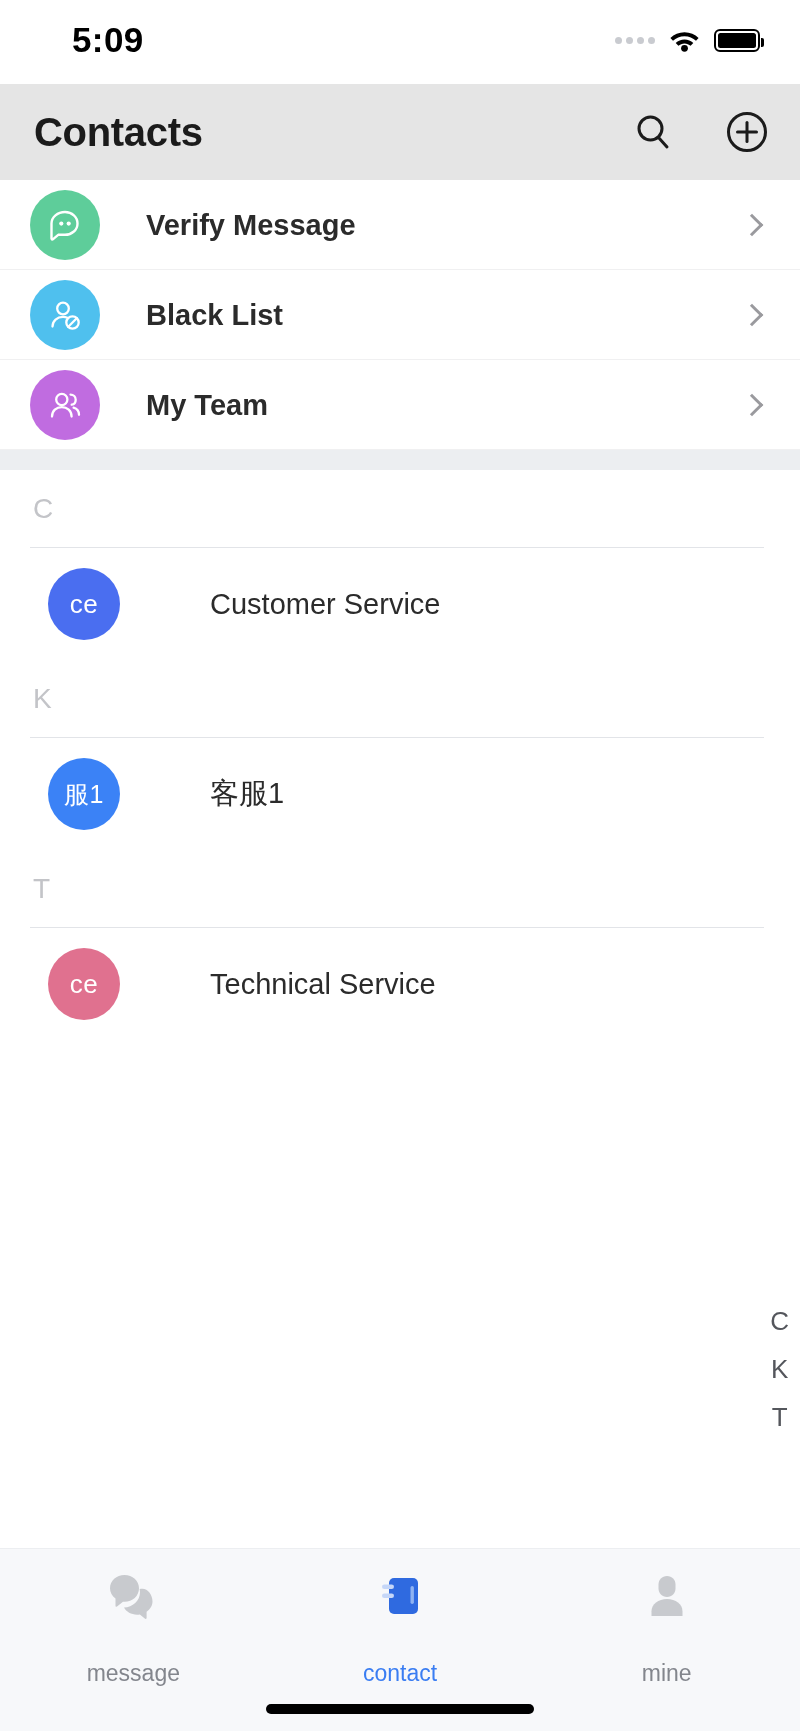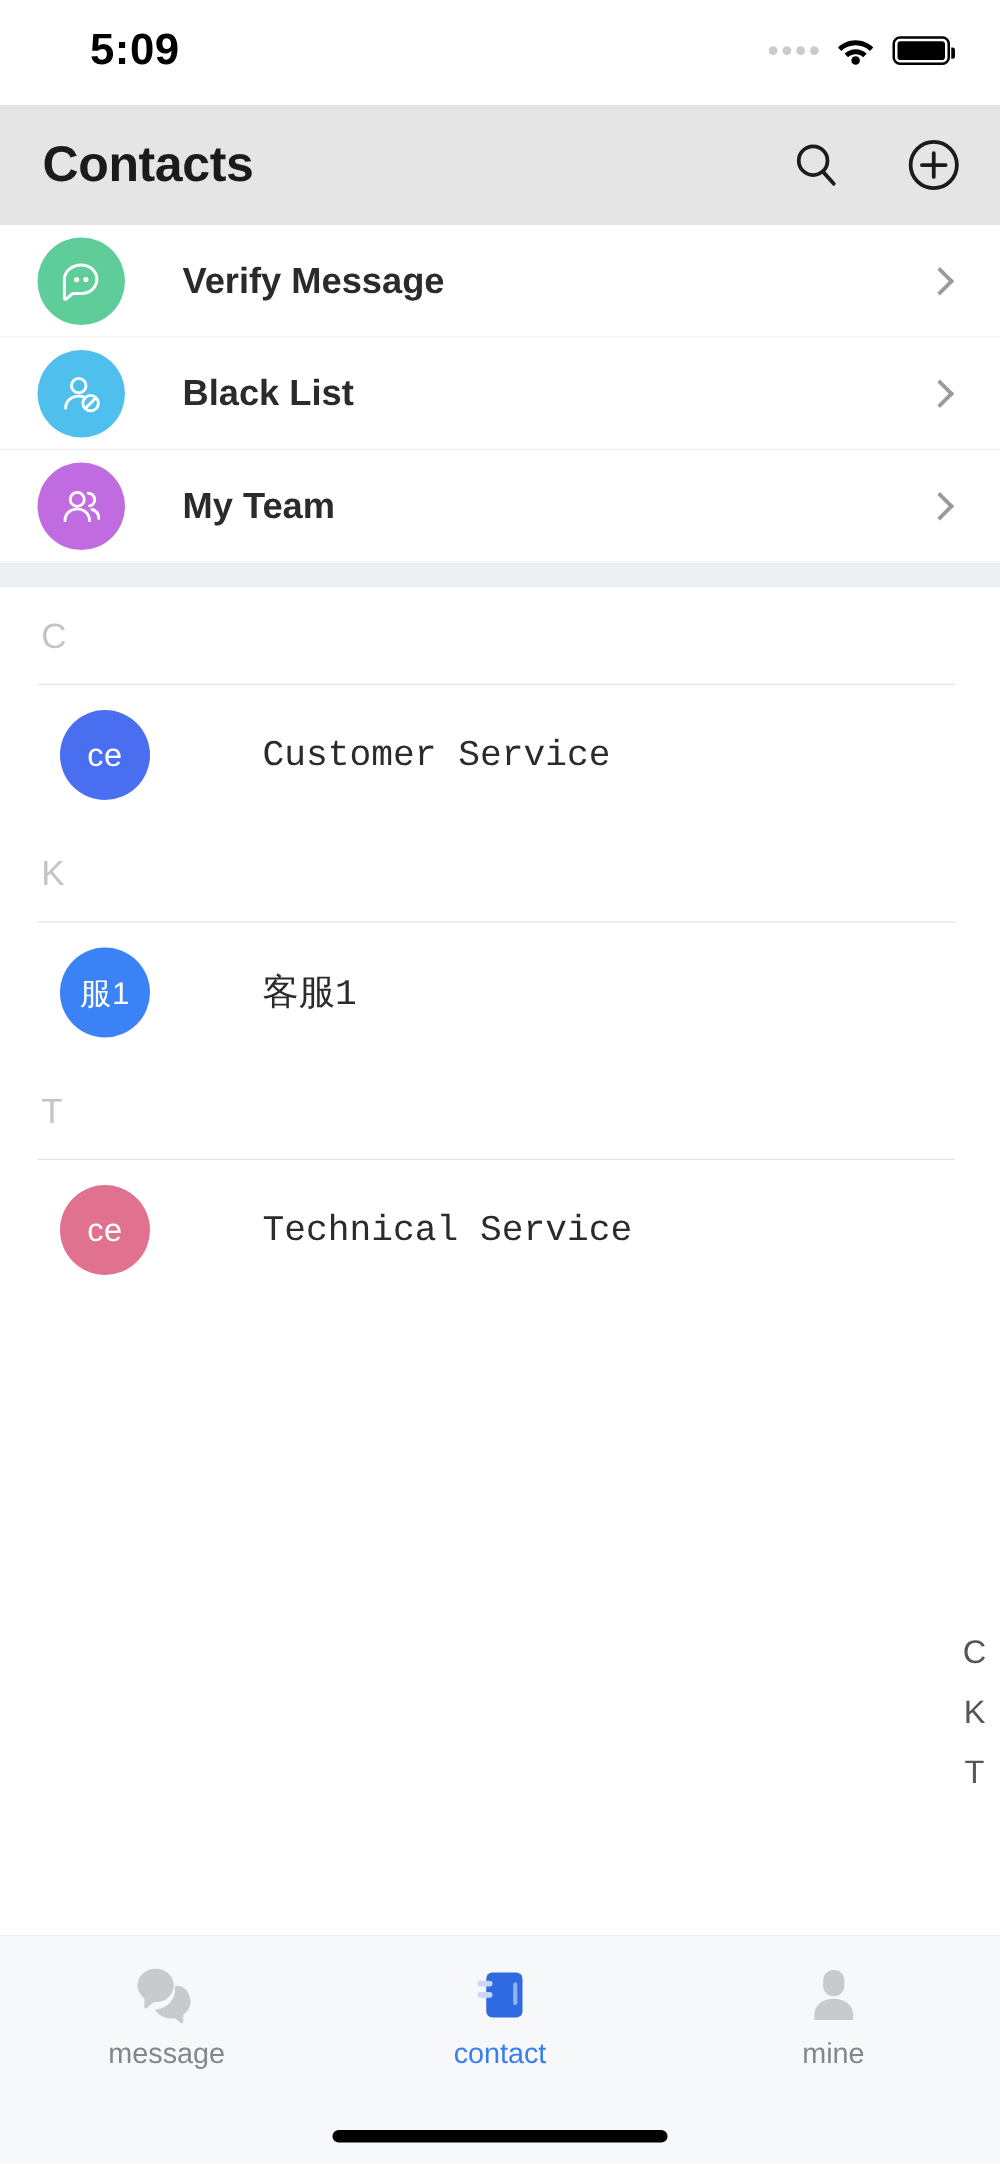--- a/index.html
+++ b/index.html
@@ -128,21 +128,21 @@
     gap:44px;
   }
   .contact-av {
     width:72px; height:72px; border-radius:50%;
     flex:0 0 72px;
     display:flex; align-items:center; justify-content:center;
     color:#fff; font-size:26px; letter-spacing:0.5px;
   }
   .contact-av.cjk { font-size:25px; }
   .contact-name {
-    margin-left:46px; font-size:29px; color:#2b2b2b;font-family:Liberation Mono, monospace;
+    margin-left:46px; font-size:29px; color:#2b2b2b;
   }
 
   
   .index-bar {
     position:absolute;
     right:11px;
     top:838px;
     display:flex; flex-direction:column; align-items:center;
     gap:22px;
     z-index:6;
@@ -160,21 +160,21 @@
   .tabbar {
     flex:0 0 138px; height:138px;
     background:#f7f8fa;
     border-top:1px solid #eceef1;
     display:flex; align-items:flex-start;
   }
   .tab {
     flex:1 1 0;
     height:138px;
     display:flex; flex-direction:column; align-items:center;
-    justify-content:flex-start;
+    justify-content:space-between;
     padding-top:22px;
     cursor:pointer;
   }
   .tab-ic { height:50px; display:flex; align-items:center; justify-content:center; }
   .tab-lbl { margin-top:8px; font-size:23px; color:#83868d; }
   .tab.active .tab-lbl { color:#3a7df2; }
 
   
   .home-bar {
     flex:0 0 45px; height:45px;

